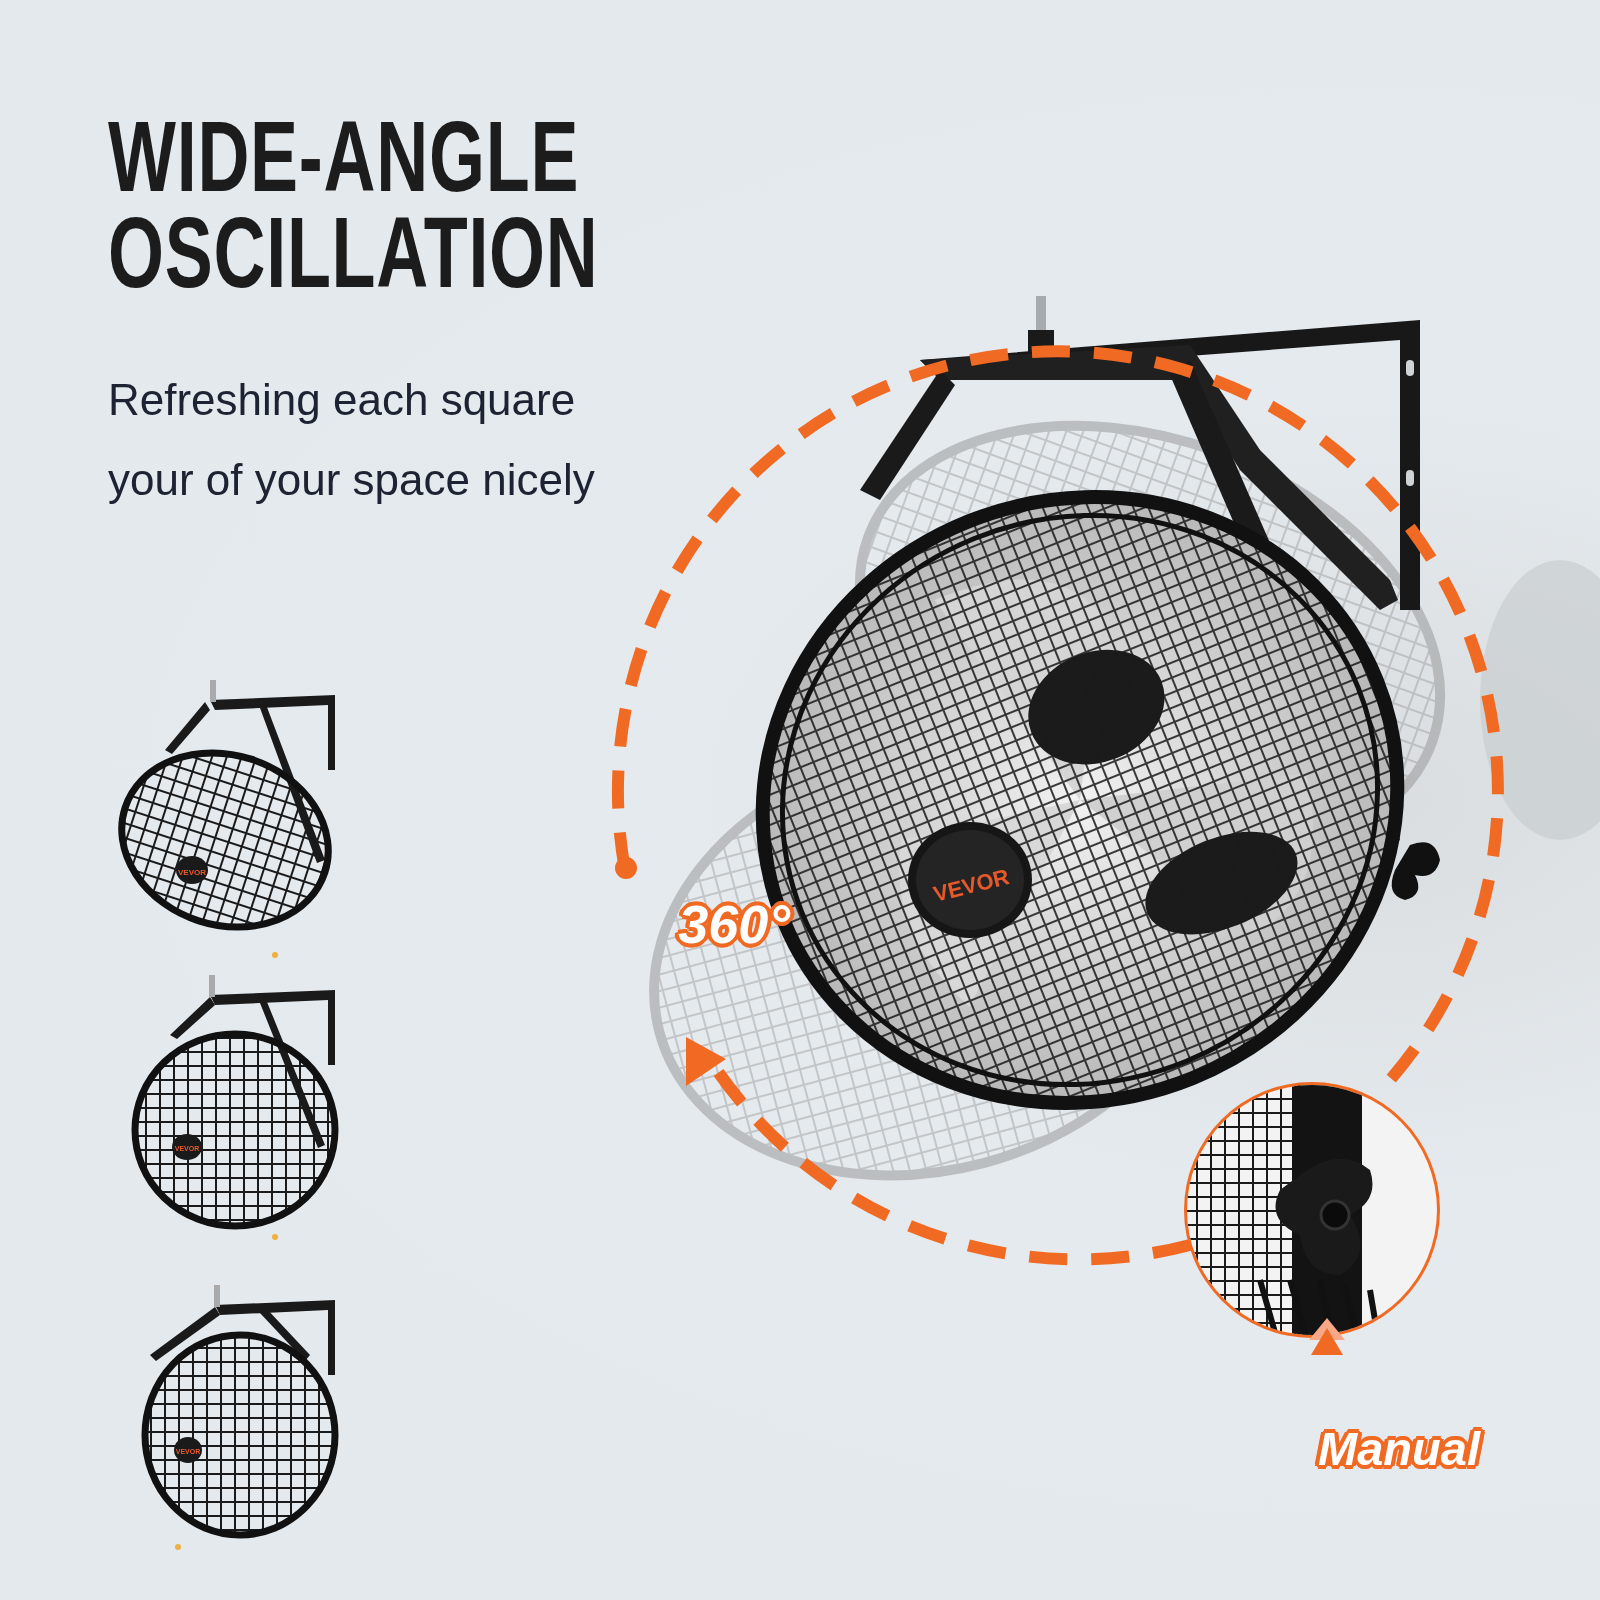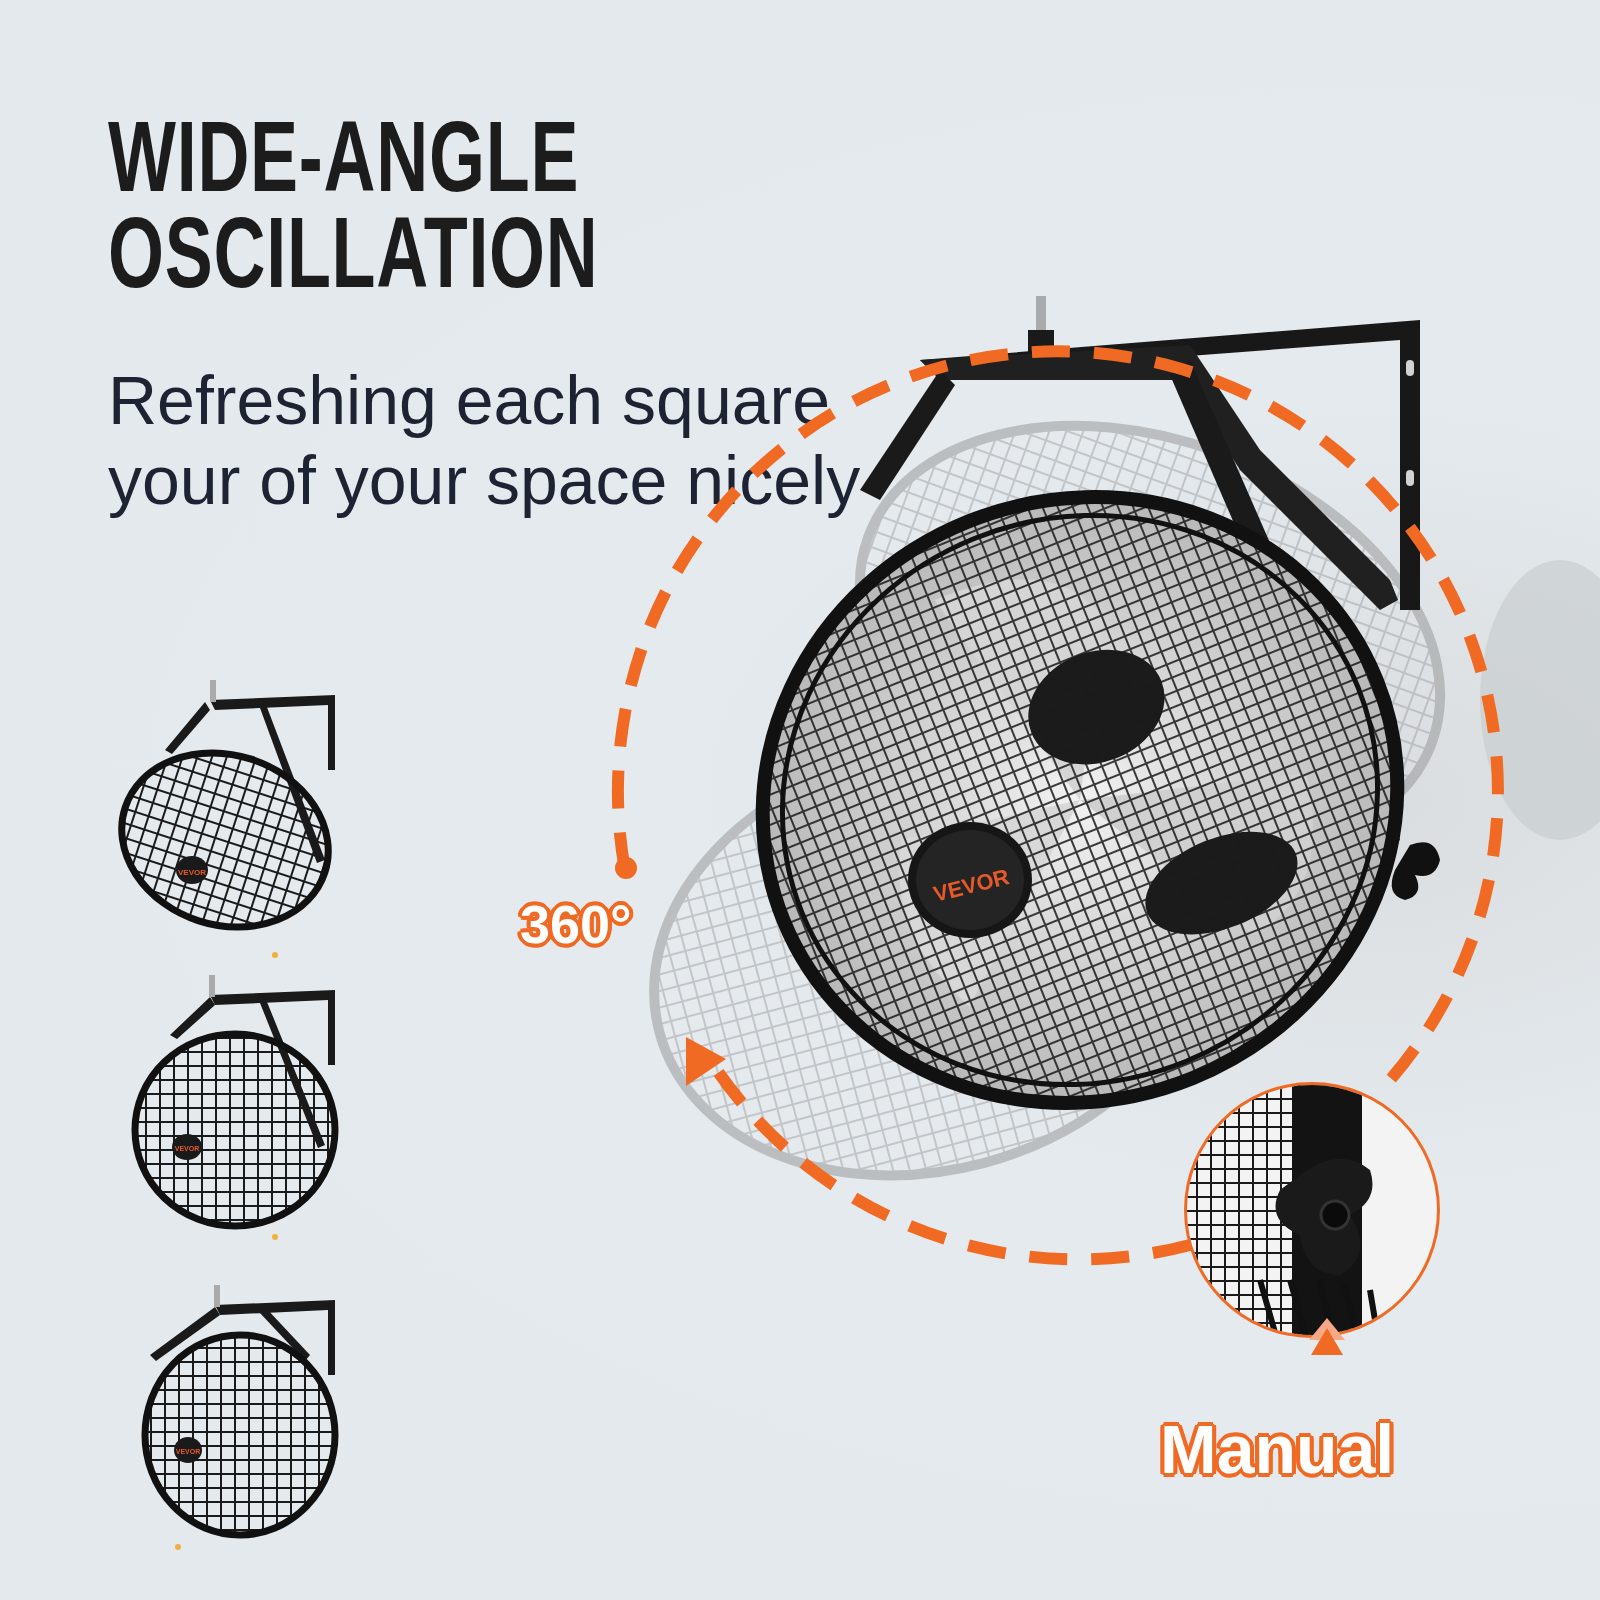--- a/index.html
+++ b/index.html
@@ -9,35 +9,36 @@
     font-family: "Liberation Sans", sans-serif;
   }
   .headline {
     position: absolute; left: 108px; top: 108px; margin: 0;
     font-family: "Liberation Sans", sans-serif; font-weight: 700;
     font-size: 100px; line-height: 96px; color: #1c1c1c;
     transform: scaleX(0.72); transform-origin: left top; letter-spacing: 1px;
   }
   .subhead {
     position: absolute; left: 108px; top: 360px; margin: 0;
-    font-size: 68px; line-height: 80px; color: #1e2333;
+    font-size: 44px; line-height: 80px; color: #1e2333;
     font-family: "Liberation Sans", sans-serif;
   }
   .callout {
     position: absolute; font-family: "Liberation Sans", sans-serif; font-weight: 700;
-    color: #ffffff; text-align: left;
+    color: #ffffff; text-align: right;
     -webkit-text-stroke: 0;
     text-shadow:
       3px 0 0 #f06a24, -3px 0 0 #f06a24, 0 3px 0 #f06a24, 0 -3px 0 #f06a24,
       2px 2px 0 #f06a24, -2px -2px 0 #f06a24, 2px -2px 0 #f06a24, -2px 2px 0 #f06a24,
       4px 1px 0 #f06a24, -4px -1px 0 #f06a24, 1px 4px 0 #f06a24, -1px -4px 0 #f06a24,
       4px -1px 0 #f06a24, -4px 1px 0 #f06a24, 1px -4px 0 #f06a24, -1px 4px 0 #f06a24;
+    font-style: italic;
   }
   .callout-rotation { left: 520px; top: 895px; width: 270px; font-size: 54px; line-height: 58px; }
-  .callout-manual { left: 1160px; top: 1418px; width: 320px; font-size: 68px; line-height: 62px; }
+  .callout-manual { left: 1160px; top: 1418px; width: 320px; font-size: 47px; line-height: 62px; }
   .art { position: absolute; left: 0; top: 0; width: 1600px; height: 1600px; }
   .thumb { position: absolute; }
 </style>
 </head>
 <body>
 
 <h1 class="headline">
   <span>WIDE-ANGLE</span><br>
   <span>OSCILLATION</span>
 </h1>

